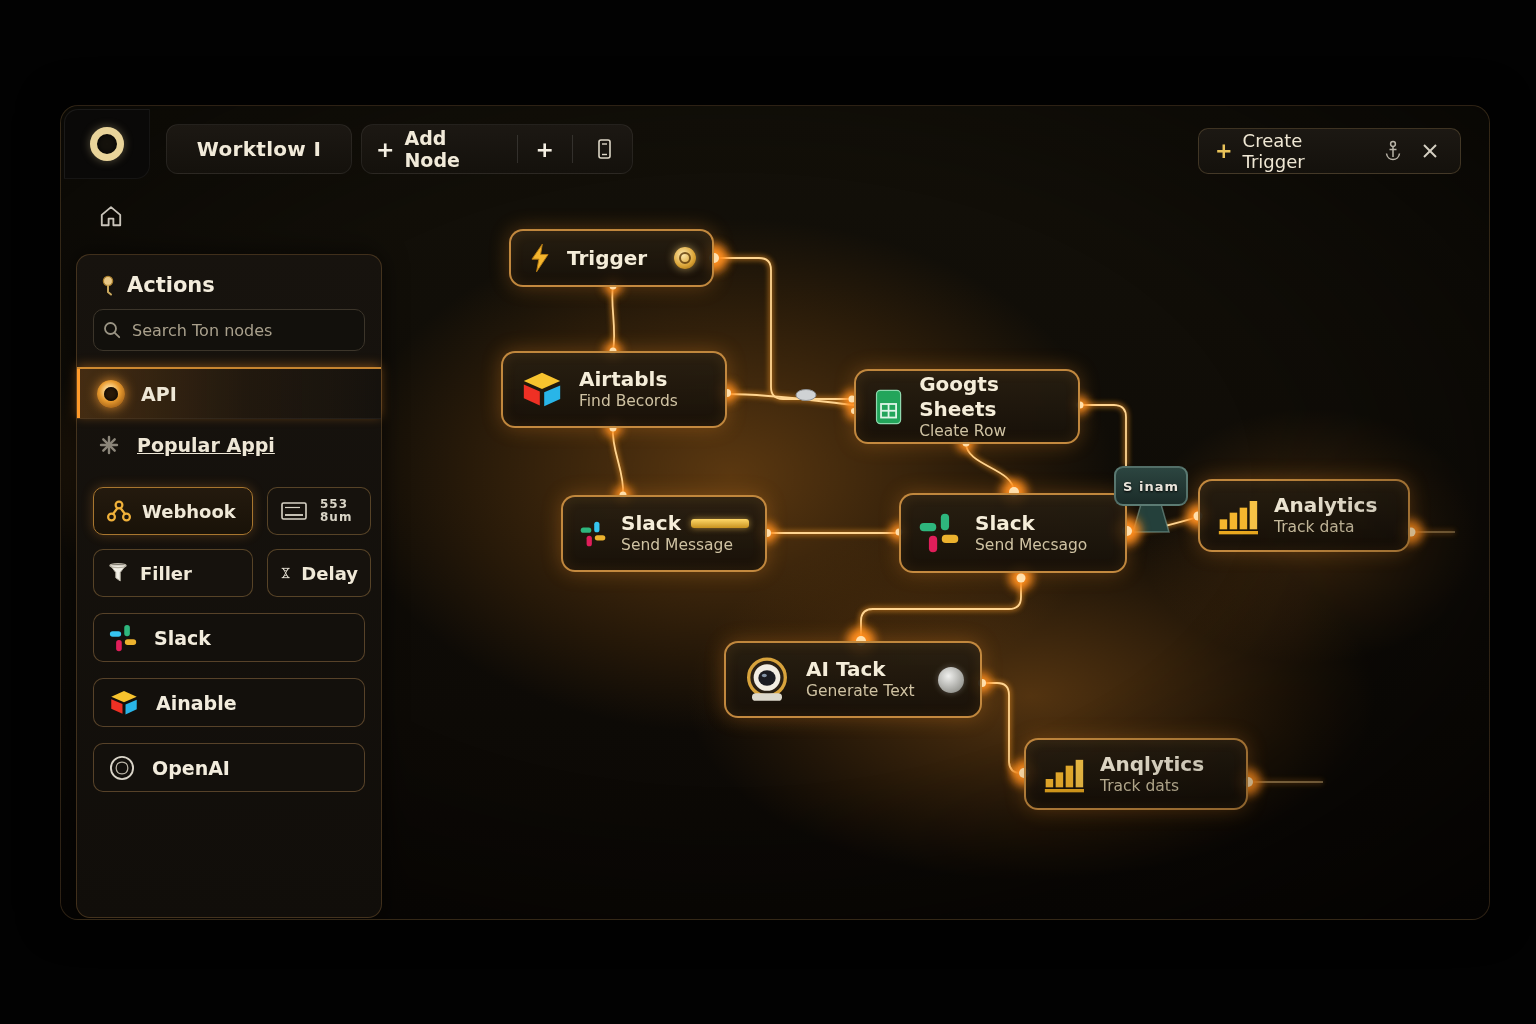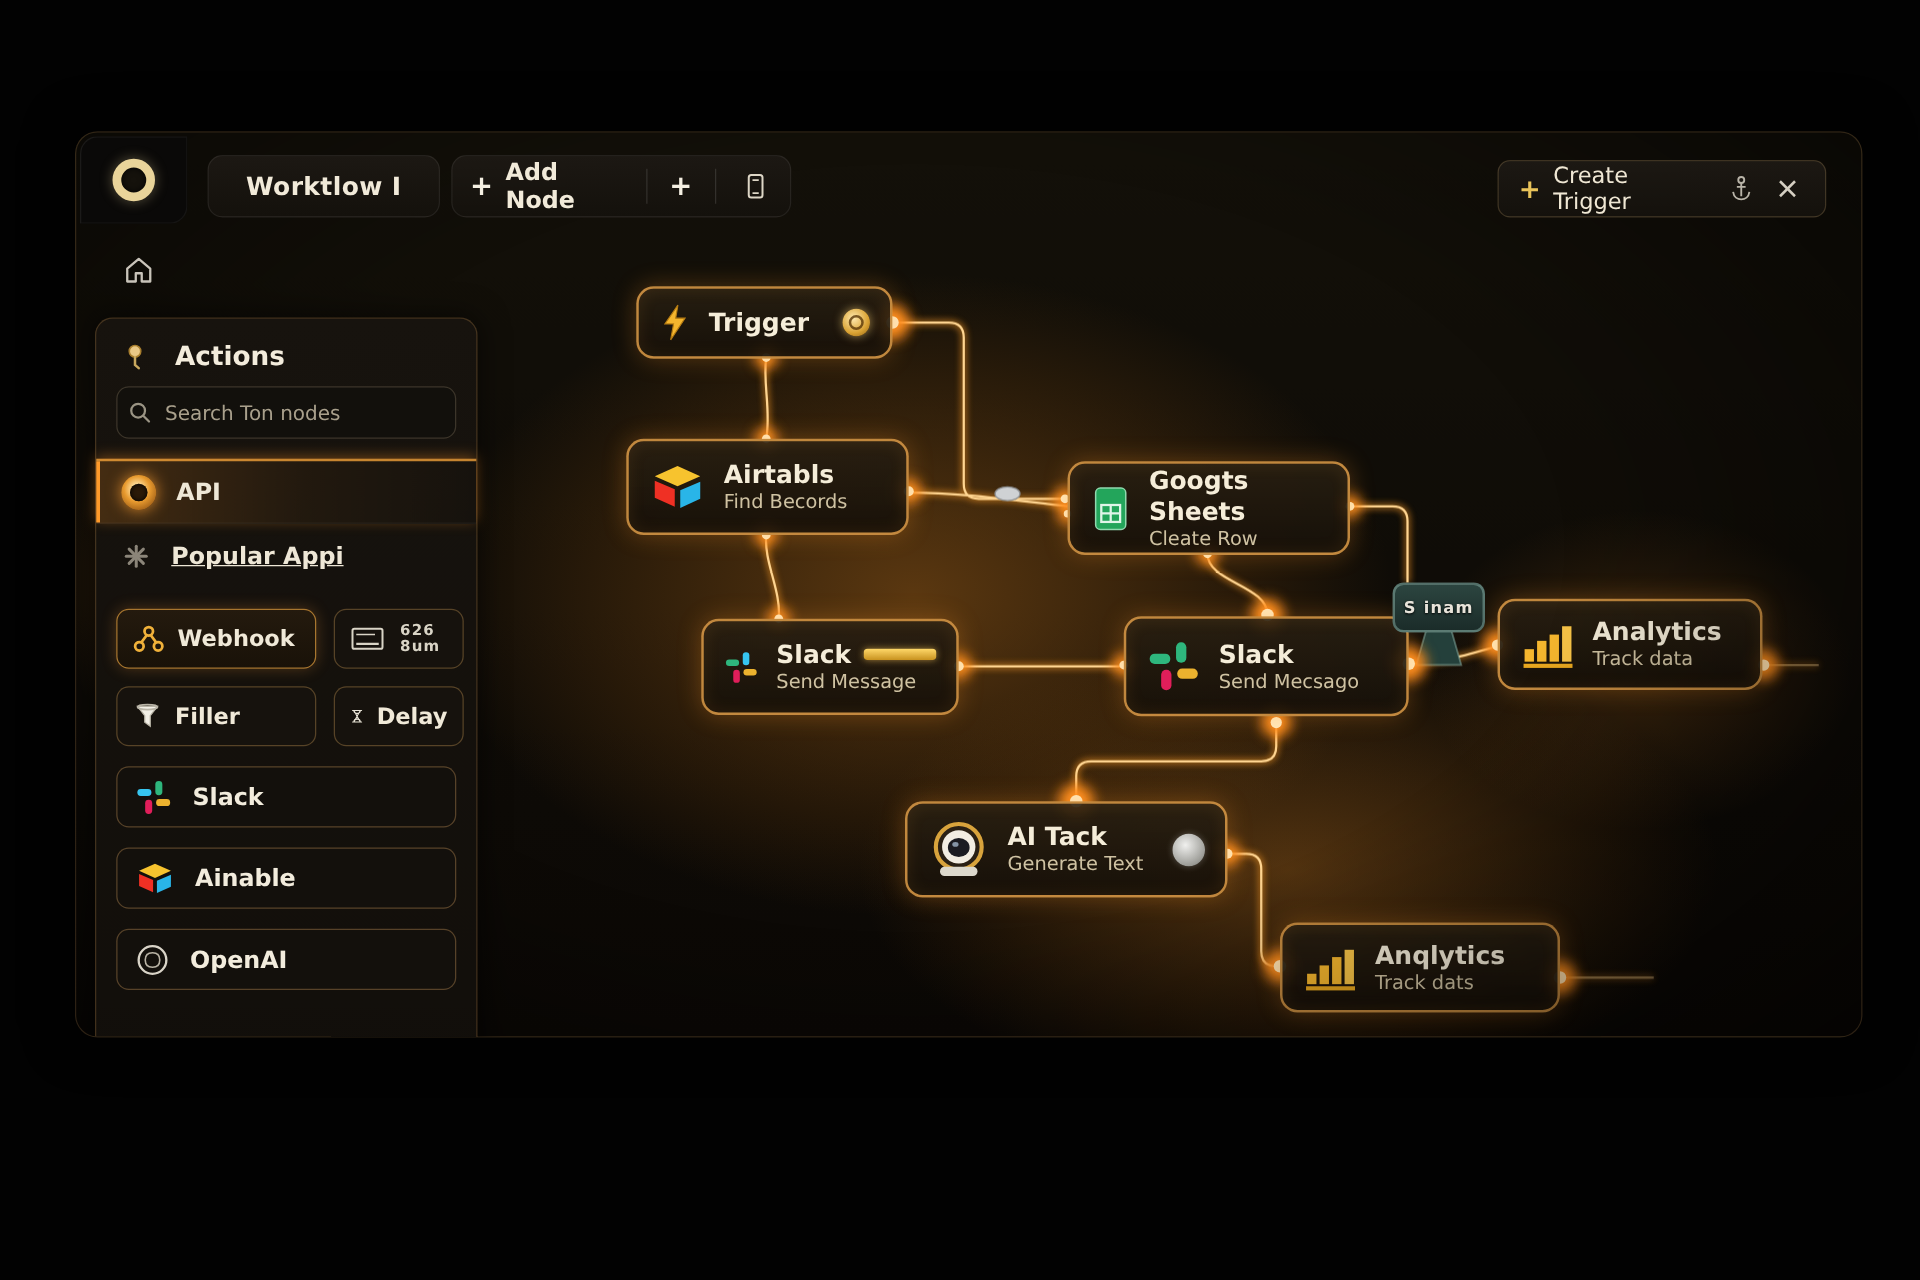--- a/index.html
+++ b/index.html
@@ -1,19 +1,19 @@
 <!DOCTYPE html>
 <html><head>
 <meta charset="utf-8">
 <style>
   * { margin:0; padding:0; box-sizing:border-box; }
   html,body { width:1536px; height:1024px; background:#020202; overflow:hidden;
               font-family:"DejaVu Sans","Liberation Sans",sans-serif; }
 
-  #window { position:absolute; left:60px; top:105px; width:1430px; height:725px;
+  #window { position:absolute; left:60px; top:105px; width:1430px; height:815px;
             border-radius:18px; overflow:hidden;
             background:linear-gradient(#131009,#0b0805);
             border:1px solid rgba(255,190,110,.14);
             box-shadow:0 0 40px rgba(0,0,0,.9); }
 
   .glow { position:absolute; pointer-events:none; z-index:1; }
   #g1 { left:180px; top:40px; width:980px; height:660px;
         background:radial-gradient(closest-side, rgba(173,103,26,.48), rgba(120,70,15,.22) 55%, transparent 78%); }
   #g2 { left:540px; top:360px; width:860px; height:460px;
         background:radial-gradient(closest-side, rgba(196,118,32,.38), rgba(120,70,15,.16) 60%, transparent 80%); }
@@ -46,21 +46,21 @@
   #ct-group .plus { color:#e9c35a; font-size:21px; font-weight:700; }
   #ct-group .lbl { font-size:18px; font-weight:400; color:#efe7d4; }
   #ct-group .spacer { flex:1; }
   .icon-btn { width:30px; height:30px; display:flex; align-items:center; justify-content:center; }
 
   
   #sidebar { position:absolute; left:15px; top:148px; width:306px; height:664px; z-index:11;
              background:linear-gradient(#17130e,#110e0a); border-radius:14px;
              border:1px solid rgba(230,170,90,.22);
              box-shadow:0 0 24px rgba(0,0,0,.6); }
-  .sb-head { display:flex; align-items:flex-start; gap:21px; margin:18px 20px 12px; }
+  .sb-head { display:flex; align-items:flex-start; gap:8px; margin:18px 20px 12px; }
   .sb-head .t { font-size:21px; font-weight:700; color:#f3ecdc; }
   .sb-search { display:flex; align-items:center; gap:10px; margin:0 16px 16px; height:42px;
                border:1px solid #3c352a; border-radius:10px; background:#12100c; padding:0 8px; }
   .sb-search input { flex:1; background:transparent; border:none; outline:none;
                color:#d8d0bd; font-size:16px; font-family:inherit; }
   .sb-search input::placeholder { color:#a9a08c; }
 
   .sb-cat { display:flex; align-items:center; gap:16px; height:52px; padding:0 20px;
             color:#eee7d6; font-size:19px; font-weight:600;
             border-bottom:1px solid rgba(255,255,255,.05); }
@@ -315,21 +315,21 @@
         </svg>
         <span>Webhook</span>
       </div>
       <div class="chip">
         <svg width="30" height="24" viewBox="0 0 30 24">
           <rect x="2" y="4" width="24" height="16" rx="1.5" fill="none" stroke="#d9d4c6" stroke-width="1.6"></rect>
           <line x1="5" y1="8.5" x2="20" y2="8.5" stroke="#d9d4c6" stroke-width="1.2"></line>
           <line x1="5" y1="16" x2="23" y2="16" stroke="#d9d4c6" stroke-width="1.8"></line>
         </svg>
         <span class="tiny">
-          <span>626</span>
+          <span>553</span>
           <span>8um</span>
         </span>
       </div>
       <div class="chip">
         <svg width="24" height="24" viewBox="0 0 24 24">
           <path d="M4,4 H20 L14.2,11.5 V20 L9.8,16.8 V11.5 Z" fill="#f2efe6" stroke="#b9b4a6" stroke-width="1"></path>
           <ellipse cx="12" cy="4.6" rx="8" ry="2" fill="none" stroke="#b9b4a6" stroke-width="1.4"></ellipse>
         </svg>
         <span>Filler</span>
       </div>

